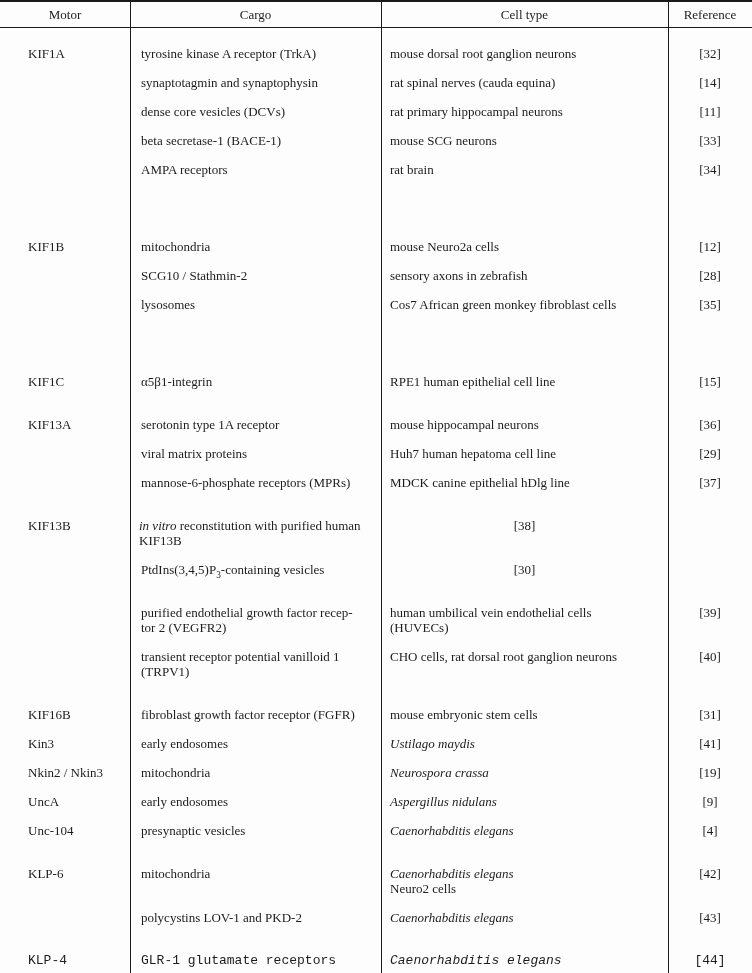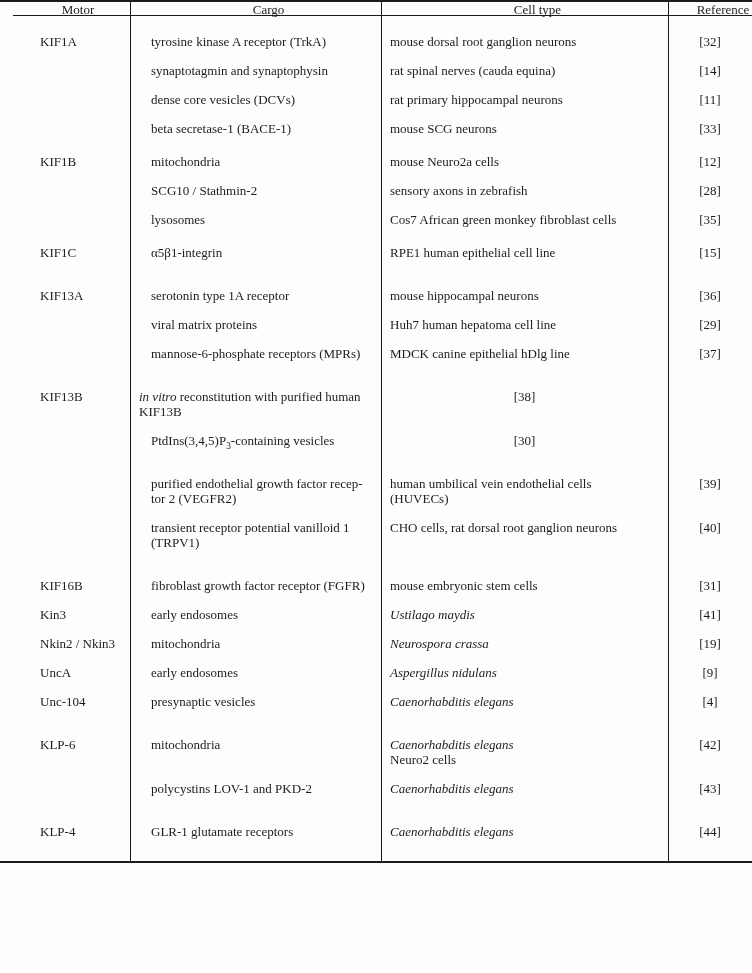--- a/index.html
+++ b/index.html
@@ -26,36 +26,35 @@
   .vline{position:absolute;top:0;bottom:0;width:1px;background:var(--rule);}
   .vline.v1{left:130px;}
   .vline.v2{left:381px;}
   .vline.v3{left:668px;}
 
   .grid-cols{
     display:grid;
     grid-template-columns:130px 251px 287px 84px;
   }
   .thead{
-    height:14px;
+    height:26px;
     border-bottom:1px solid var(--rule);
     align-items:center;
-    margin-left:13px;
   }
   .th{text-align:center;padding:0 4px;}
 
   .tbody{padding:18px 0 13px 0;}
   .trow{margin-bottom:14px;}
-  .trow:last-child{margin-bottom:9px;}
+  .trow:last-child{margin-bottom:9px;font-family:Liberation Mono, monospace;}
   .trow.gap-md{margin-top:28px;}
-  .trow.gap-lg{margin-top:18px;}
+  .trow.gap-lg{margin-top:62px;}
 
   .cell{padding:0 4px 0 0;}
-  .c-motor{padding-left:40px;}
-  .c-cargo{padding-left:21px;}
+  .c-motor{padding-left:28px;}
+  .c-cargo{padding-left:11px;}
   .c-type{padding-left:9px;}
   .c-ref{text-align:center;padding:0 17px;}
 
   .it{font-style:italic;}
   sub{font-size:0.72em;line-height:0;}
 </style>
 </head>
 <body>
 
 <div class="page">
@@ -94,20 +93,26 @@
         <div class="cell c-ref">[11]</div>
       </div>
 
       <div class="grid-cols trow">
         <div class="cell c-motor"></div>
         <div class="cell c-cargo"><span>beta secretase-1 (BACE-1)</span></div>
         <div class="cell c-type"><span>mouse SCG neurons</span></div>
         <div class="cell c-ref">[33]</div>
       </div>
 
+      <div class="grid-cols trow">
+        <div class="cell c-motor"></div>
+        <div class="cell c-cargo"><span>AMPA receptors</span></div>
+        <div class="cell c-type"><span>rat brain</span></div>
+        <div class="cell c-ref">[34]</div>
+      </div>
 
       <div class="grid-cols trow gap-lg">
         <div class="cell c-motor">KIF1B</div>
         <div class="cell c-cargo"><span>mitochondria</span></div>
         <div class="cell c-type"><span>mouse Neuro2a cells</span></div>
         <div class="cell c-ref">[12]</div>
       </div>
 
       <div class="grid-cols trow">
         <div class="cell c-motor"></div>

